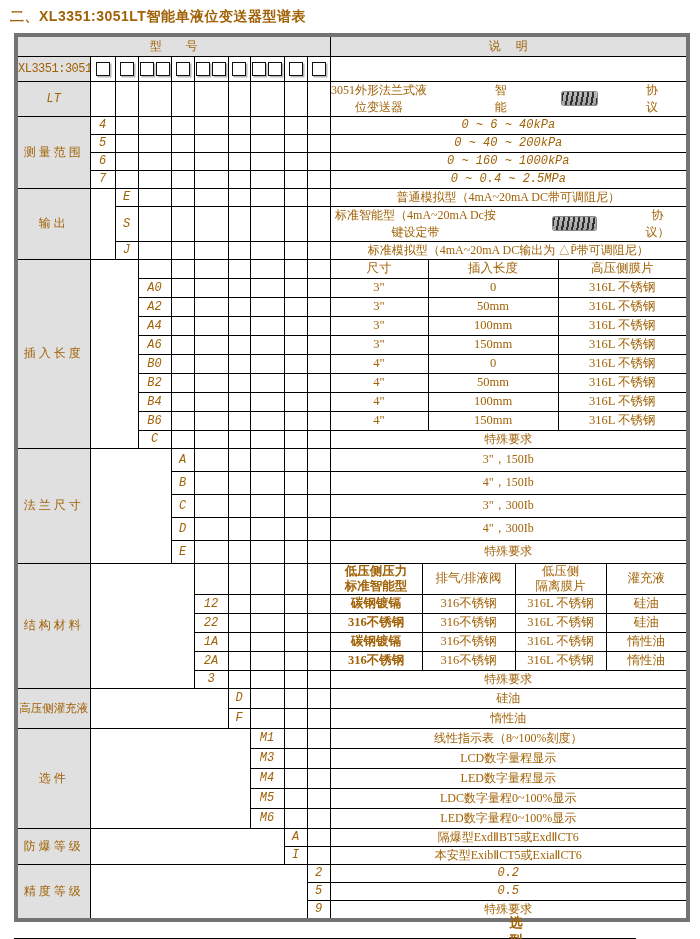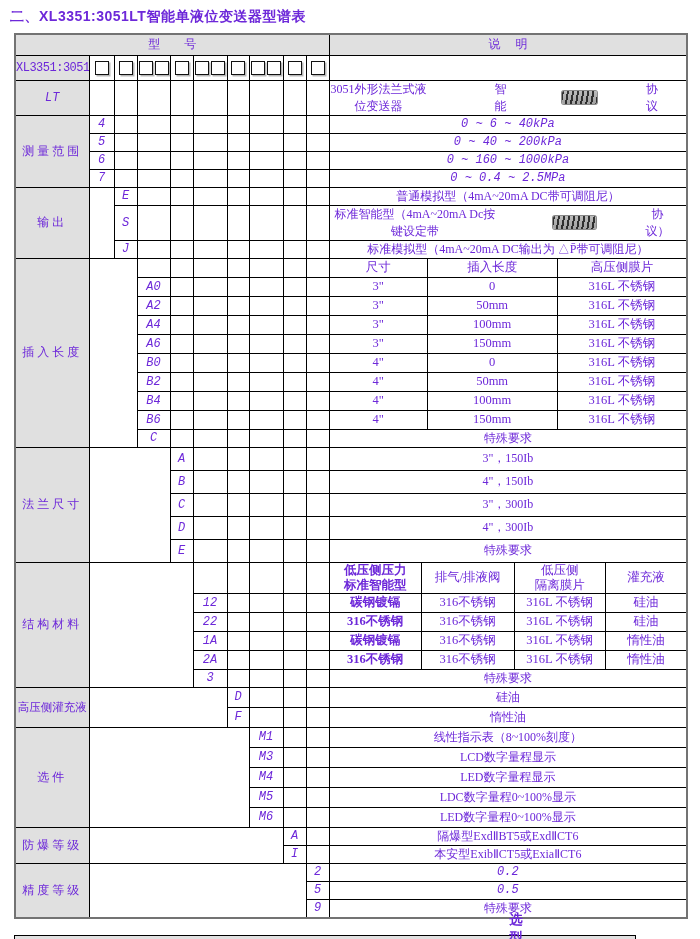--- a/index.html
+++ b/index.html
@@ -1,21 +1,21 @@
 <!DOCTYPE html>
 <html><head>
 <meta charset="utf-8">
 <style>
   html,body{margin:0;padding:0;background:#fff;}
   .page{width:700px;height:939px;box-sizing:border-box;padding:6px 8px 0 10px;
-        font-family:"Liberation Serif",serif;color:#6d28d9;overflow:hidden;background:#fff;}
+        font-family:"Liberation Serif",serif;color:#a16207;overflow:hidden;background:#fff;}
   .title{font-family:"Liberation Sans",sans-serif;font-weight:bold;font-size:14px;
          margin:2px 0 7px 0;letter-spacing:.5px;}
   table.spec{border-collapse:collapse;table-layout:fixed;width:672px;margin-left:4px;
-             border:2px solid #737373;}
+             border:4px solid #737373;}
   table.spec td{border:1px solid #000;padding:0;font-size:12px;text-align:center;
                 vertical-align:middle;overflow:hidden;}
   td.lab{background:#e0e0e0;}
   td.seclab{background:#e0e0e0;letter-spacing:3px;font-size:12.5px;}
   td.seclab.tight{letter-spacing:0;font-size:11.5px;}
   td.mono{font-family:"Liberation Mono",monospace;font-size:11px;letter-spacing:-.5px;}
   td.code{font-family:"Liberation Mono",monospace;font-size:12px;font-style:italic;}
   td.desc{text-align:left;padding:0 0 0 6px;font-size:12.5px;}
   td.hdr{background:#e0e0e0;font-size:13px;white-space:pre;}
   tr.rhead{height:21px;} tr.rxl{height:25px;} tr.rh{height:18px;}

